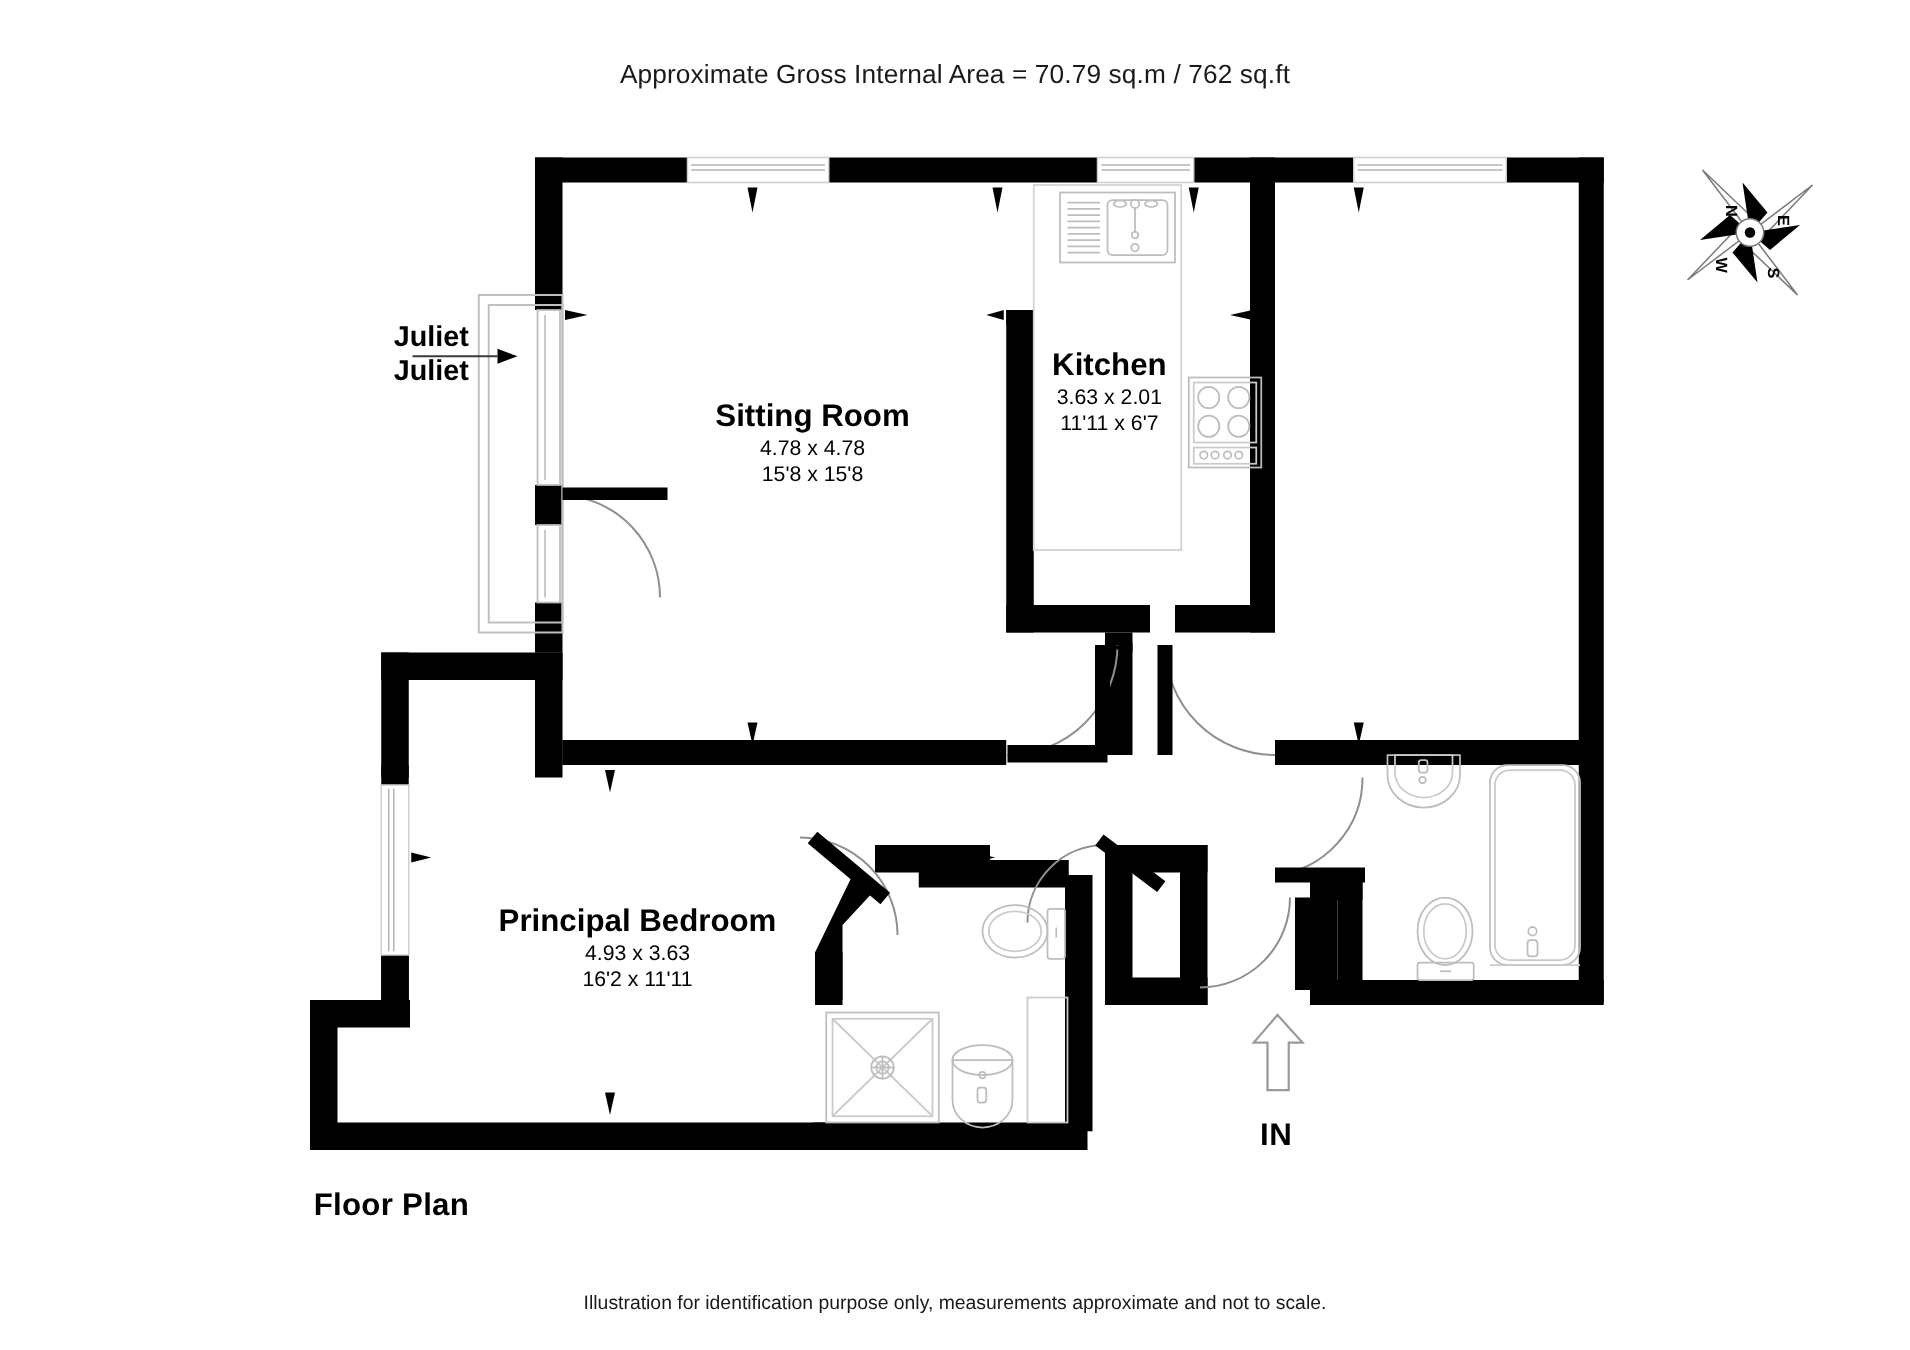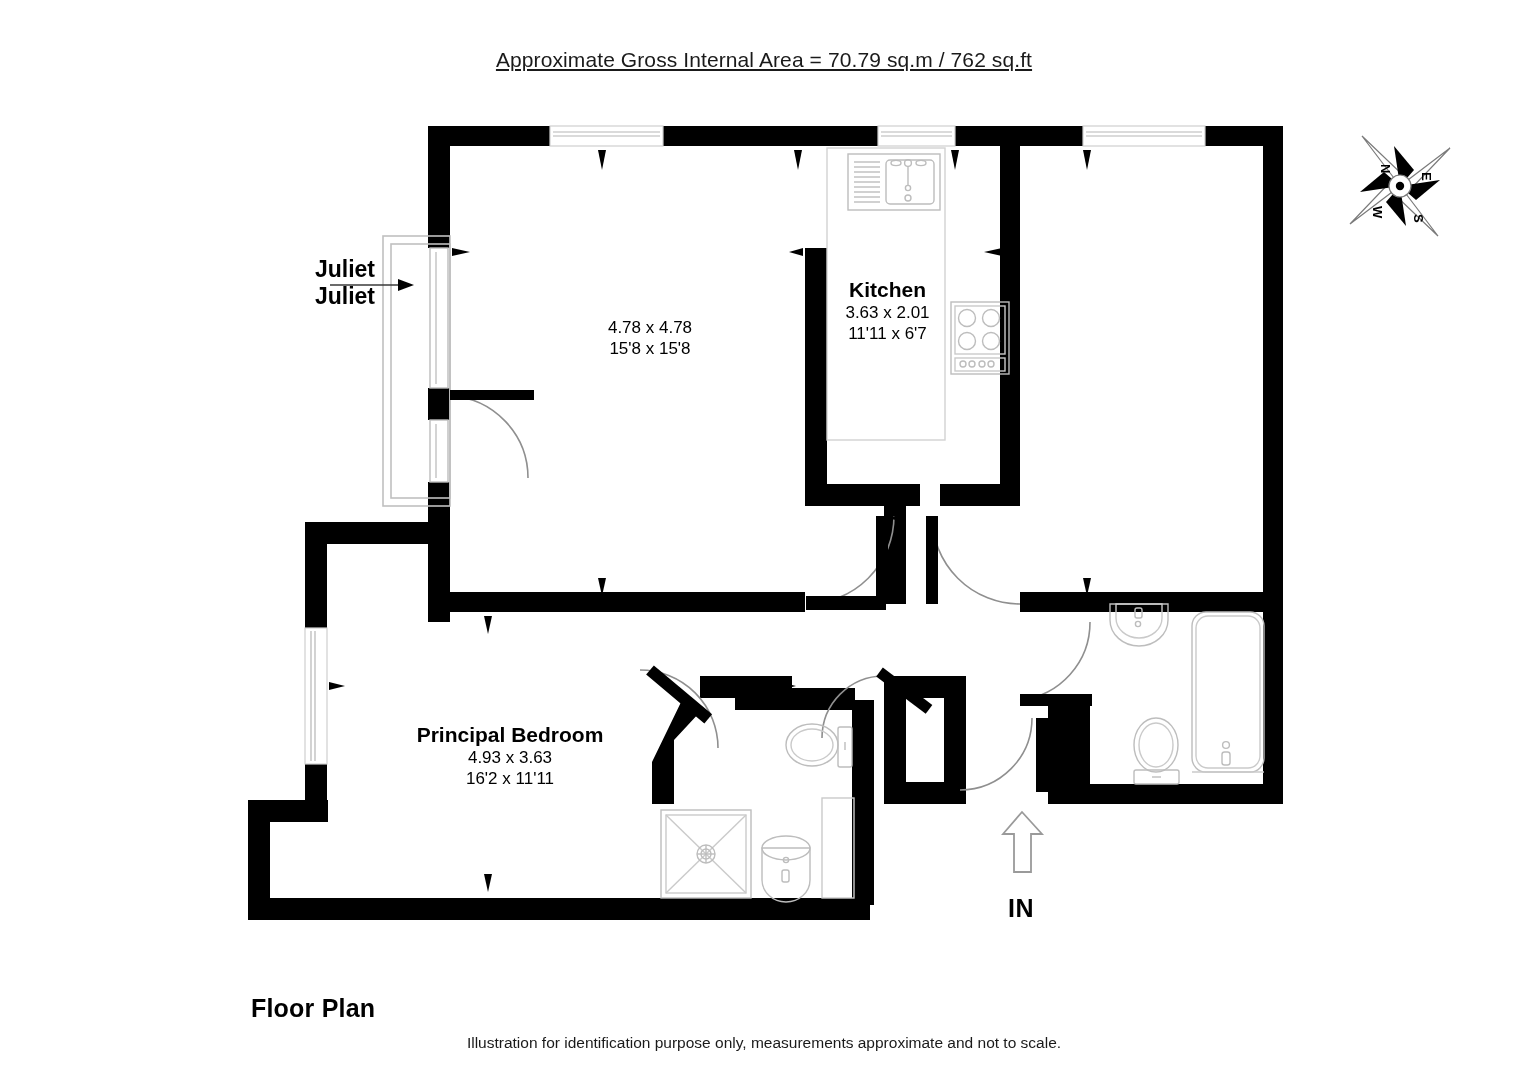--- a/index.html
+++ b/index.html
@@ -5,33 +5,33 @@
   html,body{margin:0;padding:0;}
   body{
     width:1528px;height:1080px;background:#ffffff;
     font-family:"Liberation Sans", sans-serif;
     color:#000;overflow:hidden;position:relative;
   }
   #stage{position:absolute;left:0;top:0;width:1528px;height:1080px;}
 
   .hdr{
     position:absolute;left:0;top:48px;width:1528px;text-align:center;
-    font-size:21px;color:#1a1a1a;letter-spacing:.1px;text-decoration:underline;
+    font-size:21px;color:#1a1a1a;letter-spacing:.1px;
   }
   .ftr{
     position:absolute;left:0;top:1034px;width:1528px;text-align:center;
     font-size:15.5px;color:#1a1a1a;
   }
   .floorplan-title{
     position:absolute;left:251px;top:950px;
-    font-size:25px;font-weight:bold;letter-spacing:.2px;margin-top:44px;
+    font-size:25px;font-weight:bold;letter-spacing:.2px;
   }
 
   .room-label{position:absolute;text-align:center;line-height:1.23;white-space:nowrap;}
-  .room-label .rname{font-size:21px;font-weight:bold;display:block;}
+  .room-label .rname{font-size:25px;font-weight:bold;display:block;}
   .room-label .rname .suffix{font-weight:normal;}
   .room-label .rdim{font-size:17px;font-weight:normal;display:block;}
 
   .side-label{position:absolute;font-size:23px;font-weight:bold;line-height:1.18;text-align:right;}
 
   .in-text{position:absolute;font-size:25px;font-weight:bold;letter-spacing:.5px;}
 
   svg.plan{position:absolute;left:0;top:0;width:1528px;height:1080px;}
 </style>
 </head>
@@ -328,20 +328,21 @@
       <text x="-27" y="20" font-family="Liberation Sans, sans-serif" font-size="13" font-weight="bold" fill="#000" transform="rotate(90 -27 20)">W</text>
     </g>
   </svg>
 
   <div class="side-label" style="left:255px;top:256px;width:120px;">
     <span>Juliet</span><br>
     <span>Juliet</span>
   </div>
 
   <div class="room-label" style="left:530px;top:318px;width:240px;">
+    <span class="rname"><span>Sitting Room</span><span class="suffix"></span></span>
     <span class="rdim">4.78 x 4.78</span>
     <span class="rdim">15'8 x 15'8</span>
   </div>
 
   <div class="room-label" style="left:805px;top:277px;width:165px;">
     <span class="rname"><span>Kitchen</span><span class="suffix"></span></span>
     <span class="rdim">3.63 x 2.01</span>
     <span class="rdim">11'11 x 6'7</span>
   </div>
 

